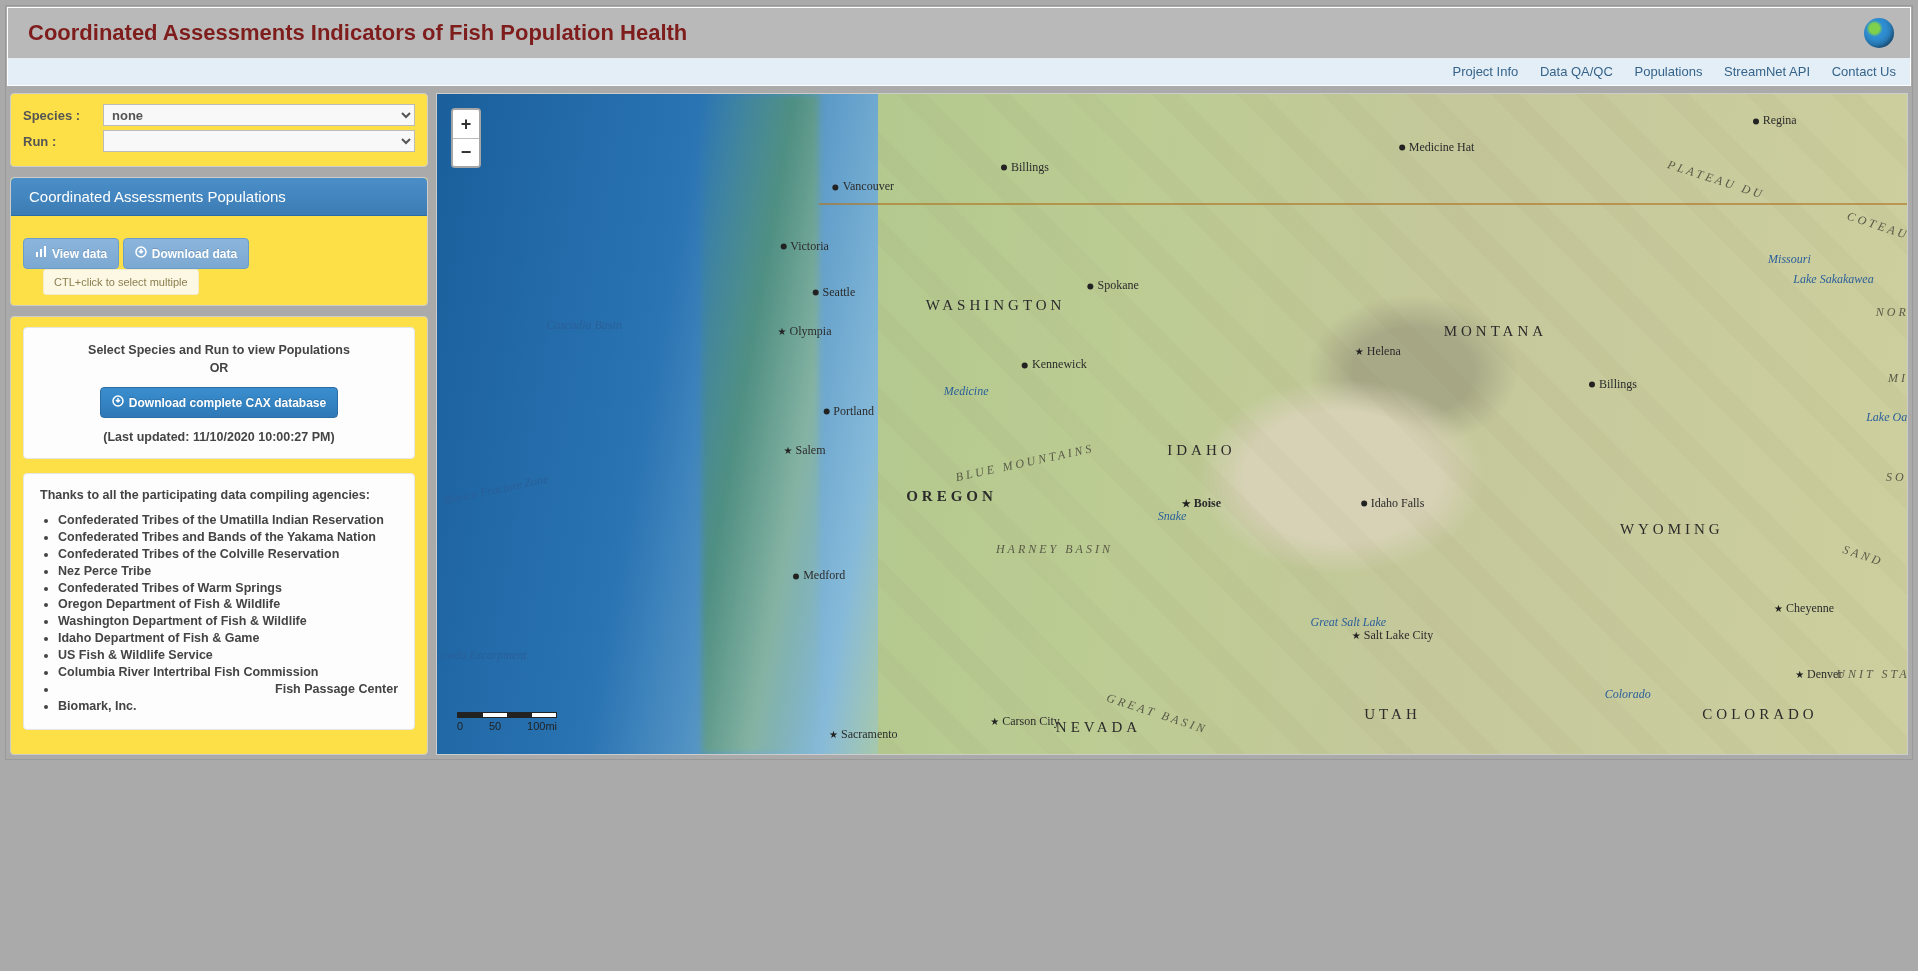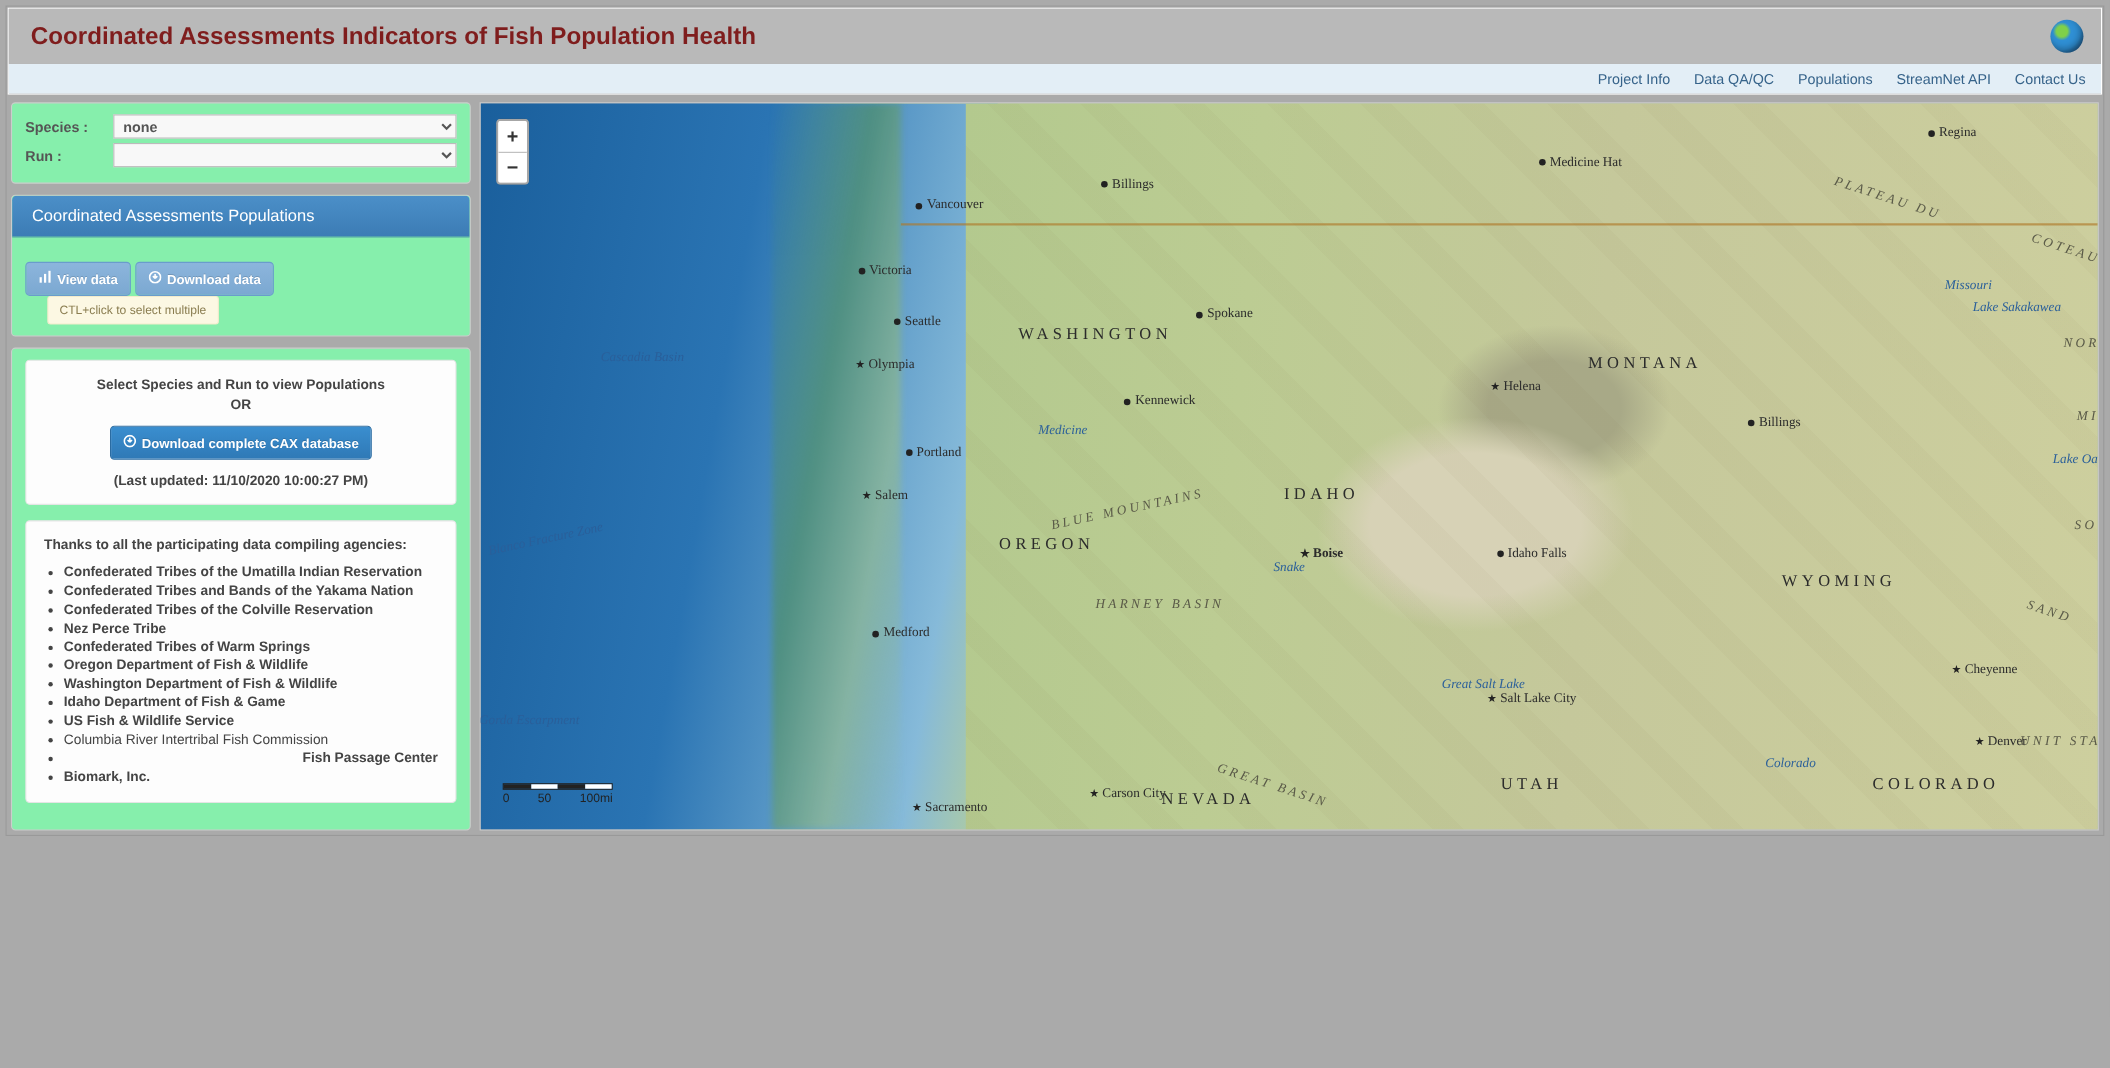--- a/index.html
+++ b/index.html
@@ -58,21 +58,21 @@
     align-items: stretch;
   }
   .sidebar {
     width: 418px;
     flex-shrink: 0;
     display: flex;
     flex-direction: column;
     gap: 10px;
   }
   .panel {
-    background: #86efac;
+    background: #fde047;
     border: 1px solid #ccc;
     border-radius: 4px;
     padding: 10px 12px;
   }
   .form-row {
     display: grid;
     grid-template-columns: 80px 1fr;
     align-items: center;
     margin-bottom: 4px;
   }
@@ -312,21 +312,21 @@
           <ul id="agency-list">
               <li style="font-weight: bold;">Confederated Tribes of the Umatilla Indian Reservation</li>
               <li style="font-weight: bold;">Confederated Tribes and Bands of the Yakama Nation</li>
               <li style="font-weight: bold;">Confederated Tribes of the Colville Reservation</li>
               <li style="font-weight: bold;">Nez Perce Tribe</li>
               <li style="font-weight: bold;">Confederated Tribes of Warm Springs</li>
               <li style="font-weight: bold;">Oregon Department of Fish &amp; Wildlife</li>
               <li style="font-weight: bold;">Washington Department of Fish &amp; Wildlife</li>
               <li style="font-weight: bold;">Idaho Department of Fish &amp; Game</li>
               <li style="font-weight: bold;">US Fish &amp; Wildlife Service</li>
-              <li style="font-weight: normal;">Columbia River Intertribal Fish Commission</li>
+              <li style="font-weight: bold;">Columbia River Intertribal Fish Commission</li>
               <li style="font-weight: bold; text-align: right;">Fish Passage Center</li>
               <li style="font-weight: bold;">Biomark, Inc.</li>
             </ul>
         </div>
       </div>
     </div>
 
     <div class="map-wrap">
       <div class="ocean-grad"></div>
       <div class="plains"></div>
@@ -368,21 +368,21 @@
           <div class="mlabel cap" style="left: 40%; top: 95%;">Carson City</div>
           <div class="mlabel cap" style="left: 64%; top: 39%;">Helena</div>
           <div class="mlabel city" style="left: 65%; top: 62%;">Idaho Falls</div>
           <div class="mlabel city" style="left: 80%; top: 44%;">Billings</div>
           <div class="mlabel cap" style="left: 65%; top: 82%;">Salt Lake City</div>
           <div class="mlabel city" style="left: 68%; top: 8%;">Medicine Hat</div>
           <div class="mlabel city" style="left: 91%; top: 4%;">Regina</div>
           <div class="mlabel cap" style="left: 93%; top: 78%;">Cheyenne</div>
           <div class="mlabel cap" style="left: 94%; top: 88%;">Denver</div>
           <div class="mlabel state" style="left: 38%; top: 32%;">WASHINGTON</div>
-          <div class="mlabel state" style="left: 35%; top: 61%;">OREGON</div>
+          <div class="mlabel state" style="left: 35%; top: 61%; font-weight: bold;">OREGON</div>
           <div class="mlabel state" style="left: 52%; top: 54%;">IDAHO</div>
           <div class="mlabel state" style="left: 72%; top: 36%;">MONTANA</div>
           <div class="mlabel state" style="left: 84%; top: 66%;">WYOMING</div>
           <div class="mlabel state" style="left: 45%; top: 96%;">NEVADA</div>
           <div class="mlabel state" style="left: 65%; top: 94%;">UTAH</div>
           <div class="mlabel state" style="left: 90%; top: 94%;">COLORADO</div>
           <div class="mlabel water" style="left: 10%; top: 35%;">Cascadia Basin</div>
           <div class="mlabel water rot" style="left: 4%; top: 60%;">Blanco Fracture Zone</div>
           <div class="mlabel water" style="left: 3%; top: 85%;">Gorda Escarpment</div>
           <div class="mlabel water" style="left: 36%; top: 45%;">Medicine</div>

